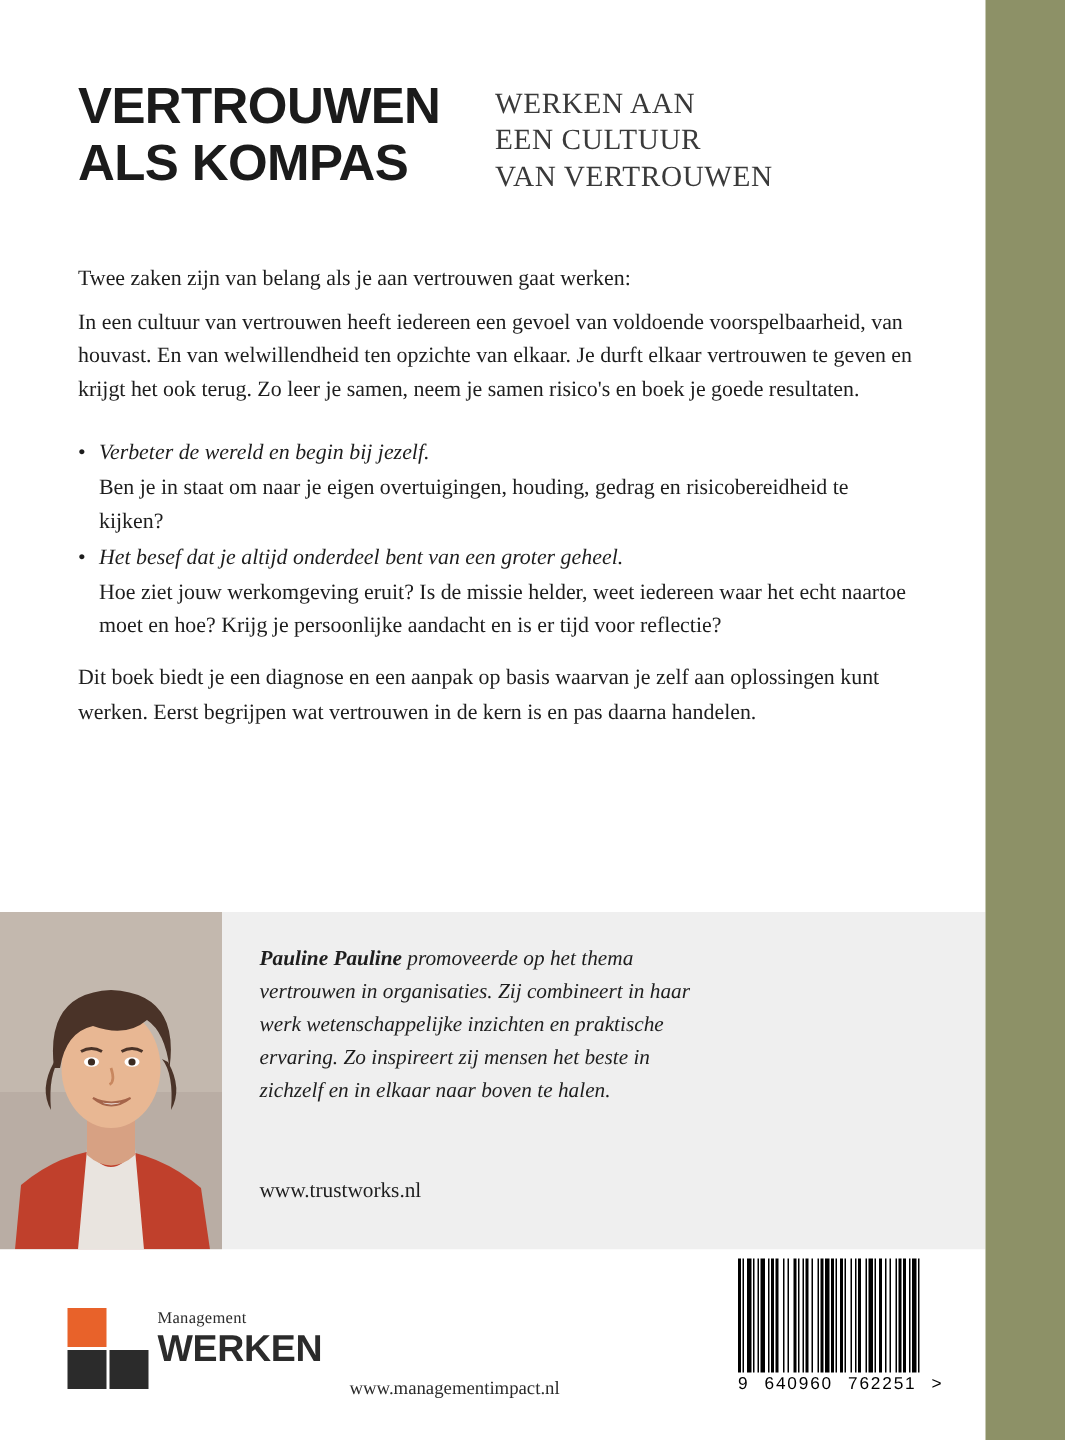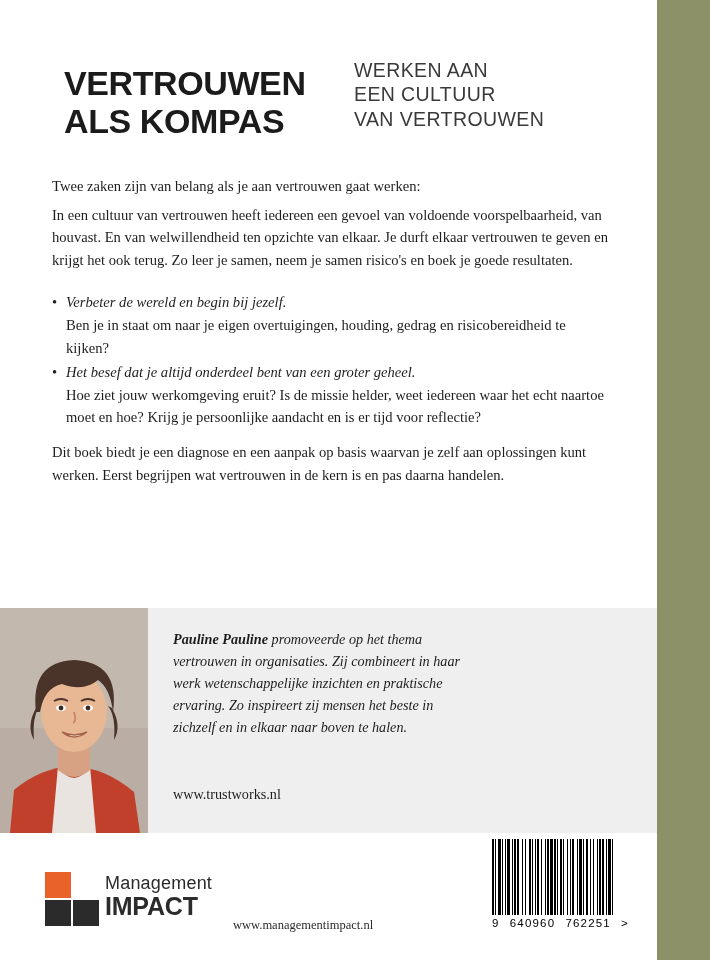--- a/index.html
+++ b/index.html
@@ -45,26 +45,26 @@
     display: flex;
     align-items: flex-start;
   }
   .main-title {
     font-family: "Liberation Sans", sans-serif;
     font-weight: bold;
     font-size: 34px;
     line-height: 1.12;
     letter-spacing: -0.4px;
     color: #1b1b1b;
-    margin: 12px;
+    margin: 0;
     white-space: pre-line;
     width: 278px;
   }
   .sub-title {
-    font-family: Liberation Sans, sans-serif;
+    font-family: Liberation Serif, serif;
     font-weight: normal;
     font-size: 19.5px;
     line-height: 1.25;
     letter-spacing: 0.4px;
     color: #3a3a3a;
     margin: 0;
     padding-top: 6px;
     white-space: pre-line;
   }
   
@@ -205,24 +205,25 @@
     background: #2b2b2b;
   }
   .logo-words {
     position: absolute;
     left: 60px;
     top: 2px;
     font-family: "Liberation Sans", sans-serif;
     color: #2b2b2b;
   }
   .logo-word-1 {
-    font-size: 18px;
+    font-size: 11px;
     letter-spacing: 0.2px;
     line-height: 1.05;
     display: block;
+    font-family: Liberation Serif, serif;
   }
   .logo-word-2 {
     font-size: 25px;
     font-weight: bold;
     letter-spacing: -0.2px;
     line-height: 1.05;
     display: block;
   }
   .site-url {
     position: absolute;
@@ -340,21 +341,21 @@
     <div class="footer"></div>
 
     <div class="logo">
       <div class="logo-mark">
         <div class="logo-sq-orange"></div>
         <div class="logo-sq-dark"></div>
         <div class="logo-sq-dark2"></div>
       </div>
       <div class="logo-words">
         <span class="logo-word-1">Management</span>
-        <span class="logo-word-2">IMPACT</span>
+        <span class="logo-word-2">WERKEN</span>
       </div>
     </div>
 
     <div class="site-url">www.managementimpact.nl</div>
 
     <div class="barcode-box">
       <div class="barcode-bars" id="barcode-bars">
           <div class="bar" style="width: 2.04px; background: rgb(0, 0, 0);"></div>
           <div class="bar" style="width: 1.02px; background: transparent;"></div>
           <div class="bar" style="width: 1.02px; background: rgb(0, 0, 0);"></div>

